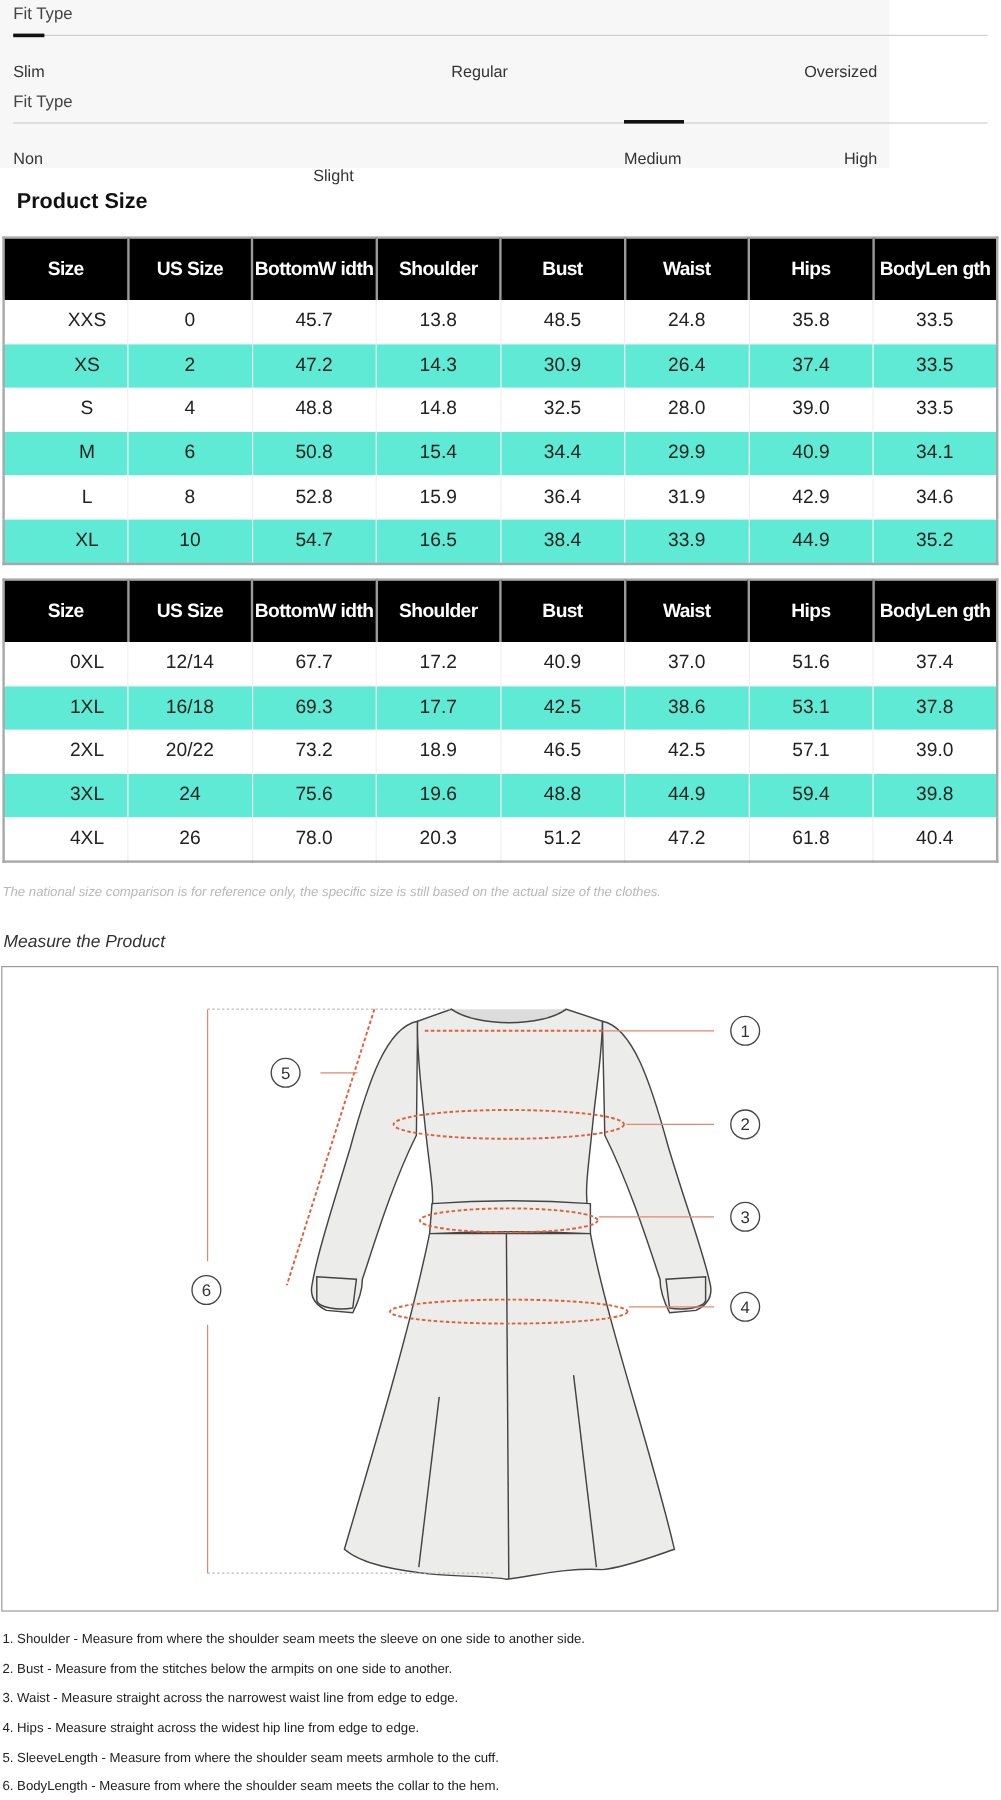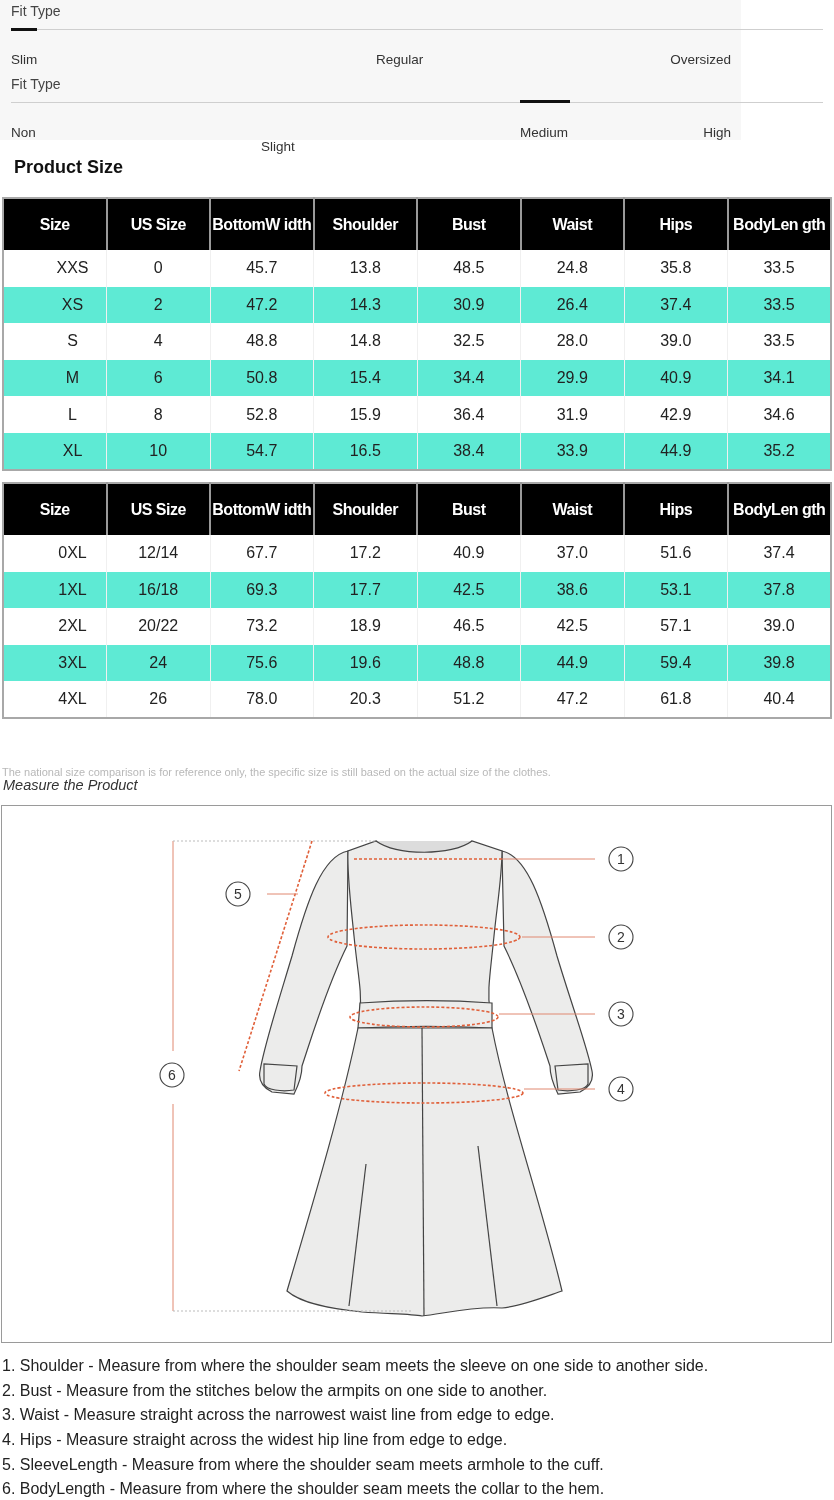--- a/index.html
+++ b/index.html
@@ -17,28 +17,28 @@
   .section-title { position: absolute; left: 14px; top: 157px; font-size: 18px; font-weight: bold; color: #111; }
 
   
   .size-table { position: absolute; left: 2px; width: 830px; border: 2px solid #a8a8a8; border-collapse: collapse; table-layout: fixed; }
   .size-table th { background: #000; color: #fff; font-weight: bold; font-size: 16px; line-height: 17px; height: 52px; border-left: 2px solid #9a9a9a; text-align: center; vertical-align: middle; letter-spacing: -0.5px; }
   .size-table th:first-child { border-left: none; }
   .size-table td { font-size: 16px; color: #222; height: 36.6px; text-align: center; vertical-align: middle; border-left: 1px solid #f0f0f0; }
   .size-table td:first-child { border-left: none; padding-left: 35px; }
   .size-table tr.alt td { background: #5eead4; }
 
-  .note { position: absolute; left: 2px; top: 766px; font-size: 11px; color: #b8b8b8; }
+  .note { position: absolute; left: 2px; top: 738px; font-size: 11px; color: #b8b8b8; font-style: italic; }
   .measure-title { position: absolute; left: 3px; top: 777px; font-size: 14.5px; font-style: italic; color: #333; }
 
   .diagram-box { position: absolute; left: 1px; top: 805px; width: 831px; height: 538px; border: 1px solid #9a9a9a; background: #fff; }
   .diagram-box svg { position: absolute; left: 0; top: 0; }
 
   .instructions { position: absolute; left: 2px; top: 1356px; width: 820px; }
-  .instr { font-size: 16px; color: #222; height: 24.7px; line-height: 20px; }
+  .instr { font-size: 11px; color: #222; height: 24.7px; line-height: 20px; }
 </style>
 </head>
 <body>
 
 <div class="fit-section">
   <div class="fit-label" style="top:3px;">Fit Type</div>
   <div class="fit-track" style="top:29px;"></div>
   <div class="fit-marker" style="left:11px; top:28px; width:26px;"></div>
   <div class="fit-opt" style="left:11px; top:41px;">Slim</div>
   <div class="fit-opt" style="left:376px; top:41px;">Regular</div>

